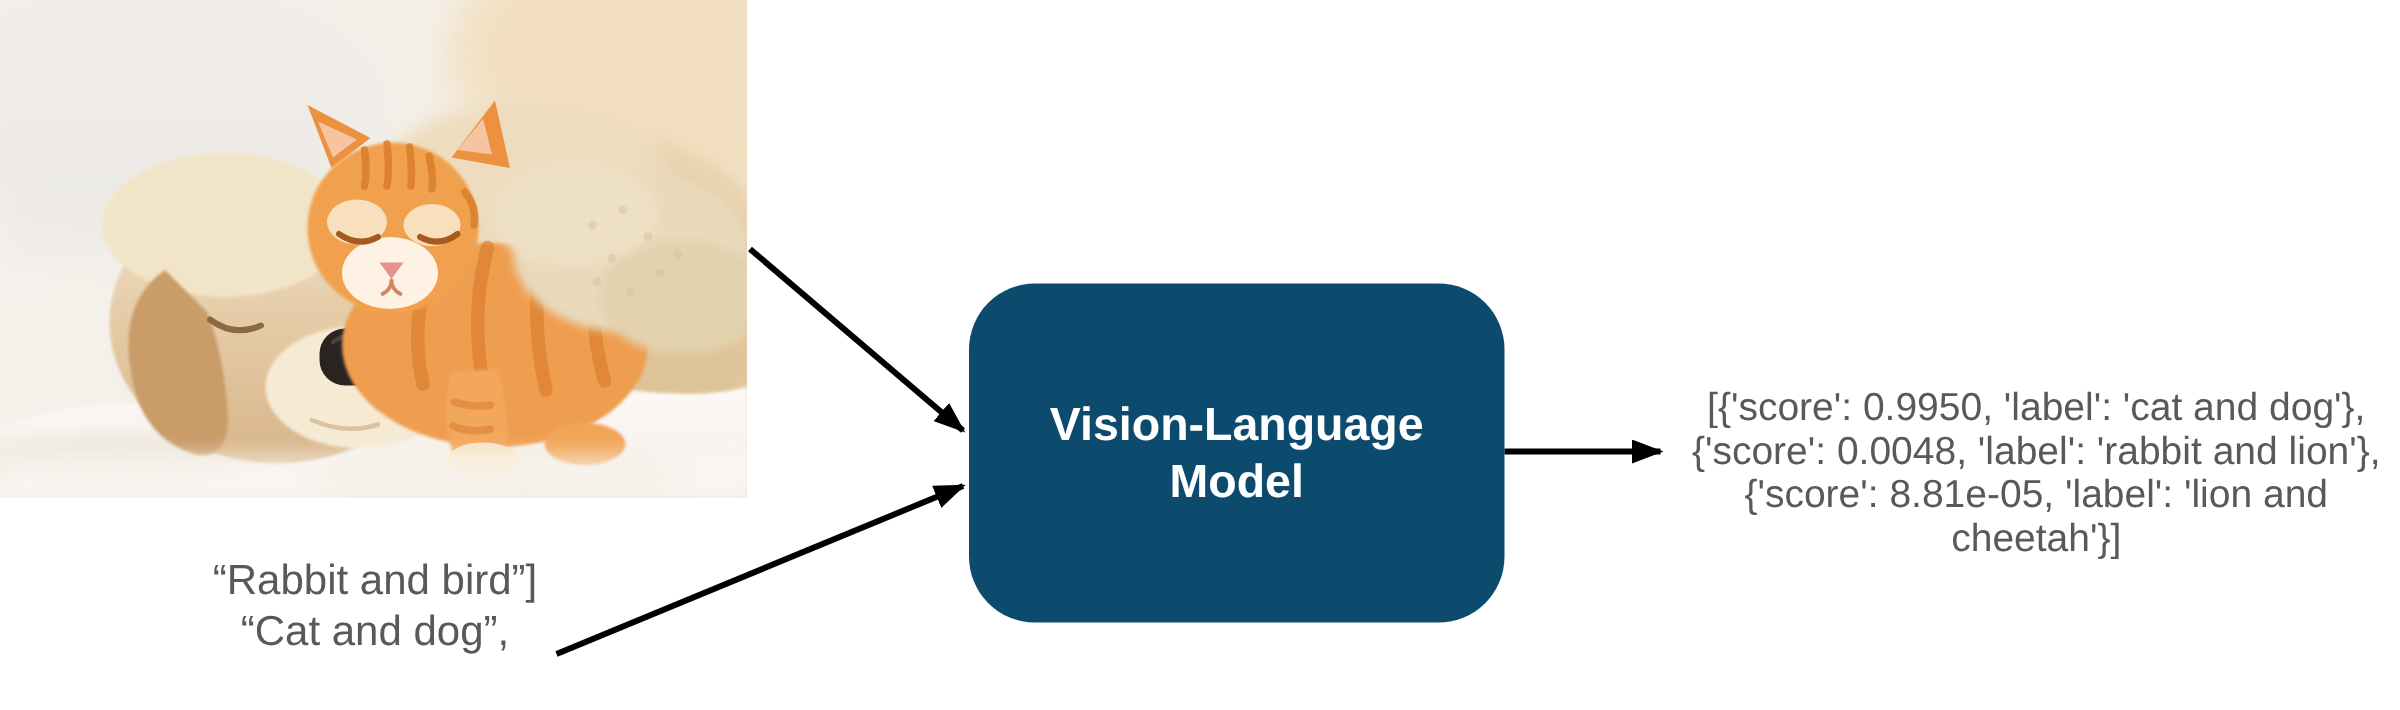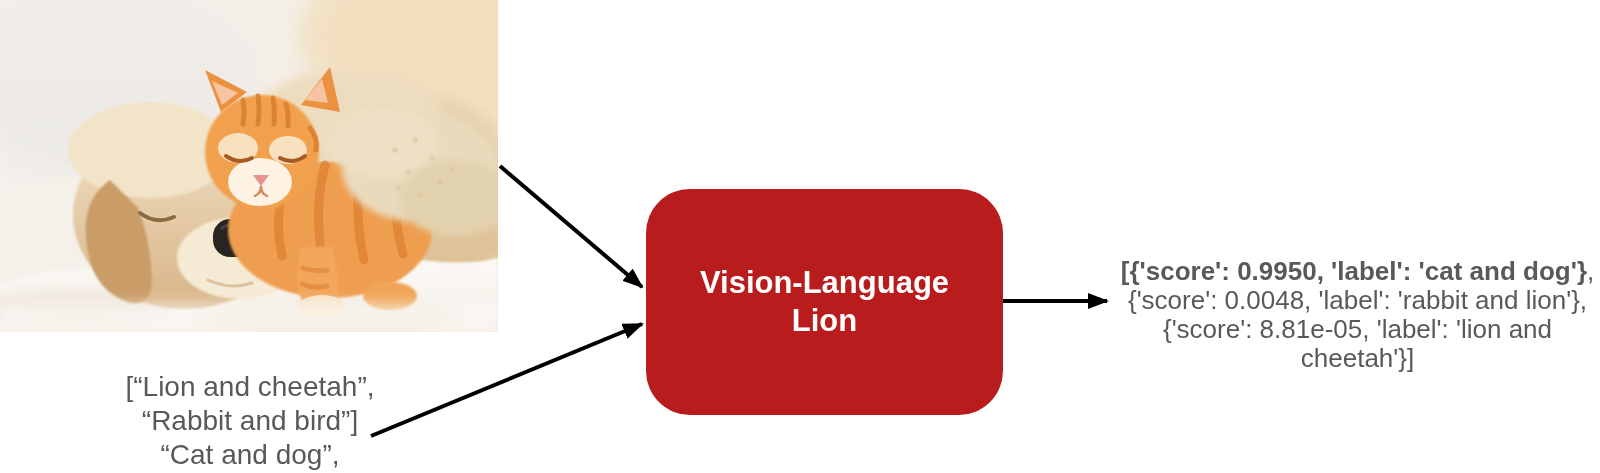--- a/index.html
+++ b/index.html
@@ -31,21 +31,21 @@
     font-size: 28px;
     line-height: 34px;
     color: #58595B;
   }
 
   
   .model-box {
     position: absolute;
     left: 646px; top: 189px;
     width: 357px; height: 226px;
-    background: #b91c1c;
+    background: #0c4a6e;
     border-radius: 44px;
     display: flex;
     flex-direction: column;
     align-items: center;
     justify-content: center;
     color: #ffffff;
     font-weight: bold;
     font-size: 31px;
     line-height: 38px;
     text-align: center;
@@ -54,21 +54,21 @@
   
   .output-text {
     position: absolute;
     left: 1105px; top: 257px;
     width: 505px;
     text-align: center;
     font-size: 26px;
     line-height: 29px;
     color: #58595B;
   }
-  .output-text .b { font-weight: bold; }
+  .output-text .b { font-weight: normal; }
 
   
   .arrows {
     position: absolute;
     left: 0; top: 0;
     width: 1600px; height: 473px;
     pointer-events: none;
   }
 </style>
 </head>
@@ -198,28 +198,27 @@
           <path d="M261,187 q0,6 -6,9"></path>
           <path d="M261,187 q0,6 6,9"></path>
         </g>
       </g>
 
       <rect x="0" y="302" width="498" height="30" fill="#fcfaf7" opacity="0.55" filter="url(#b6)"></rect>
     </svg>
   </div>
 
   <div class="input-text">
-    <div>[“Lion and cheetah”,</div>
     <div>“Rabbit and bird”]</div>
     <div>“Cat and dog”,</div>
   </div>
 
   <div class="model-box">
     <div>Vision-Language</div>
-    <div>Lion</div>
+    <div>Model</div>
   </div>
 
   <div class="output-text">
     <div><span class="b">[{'score': 0.9950, 'label': 'cat and dog'}</span><span>,</span></div>
     <div>{'score': 0.0048, 'label': 'rabbit and lion'},</div>
     <div>{'score': 8.81e-05, 'label': 'lion and cheetah'}]</div>
   </div>
 
   <svg class="arrows" viewBox="0 0 1600 473" xmlns="http://www.w3.org/2000/svg">
     <defs>

